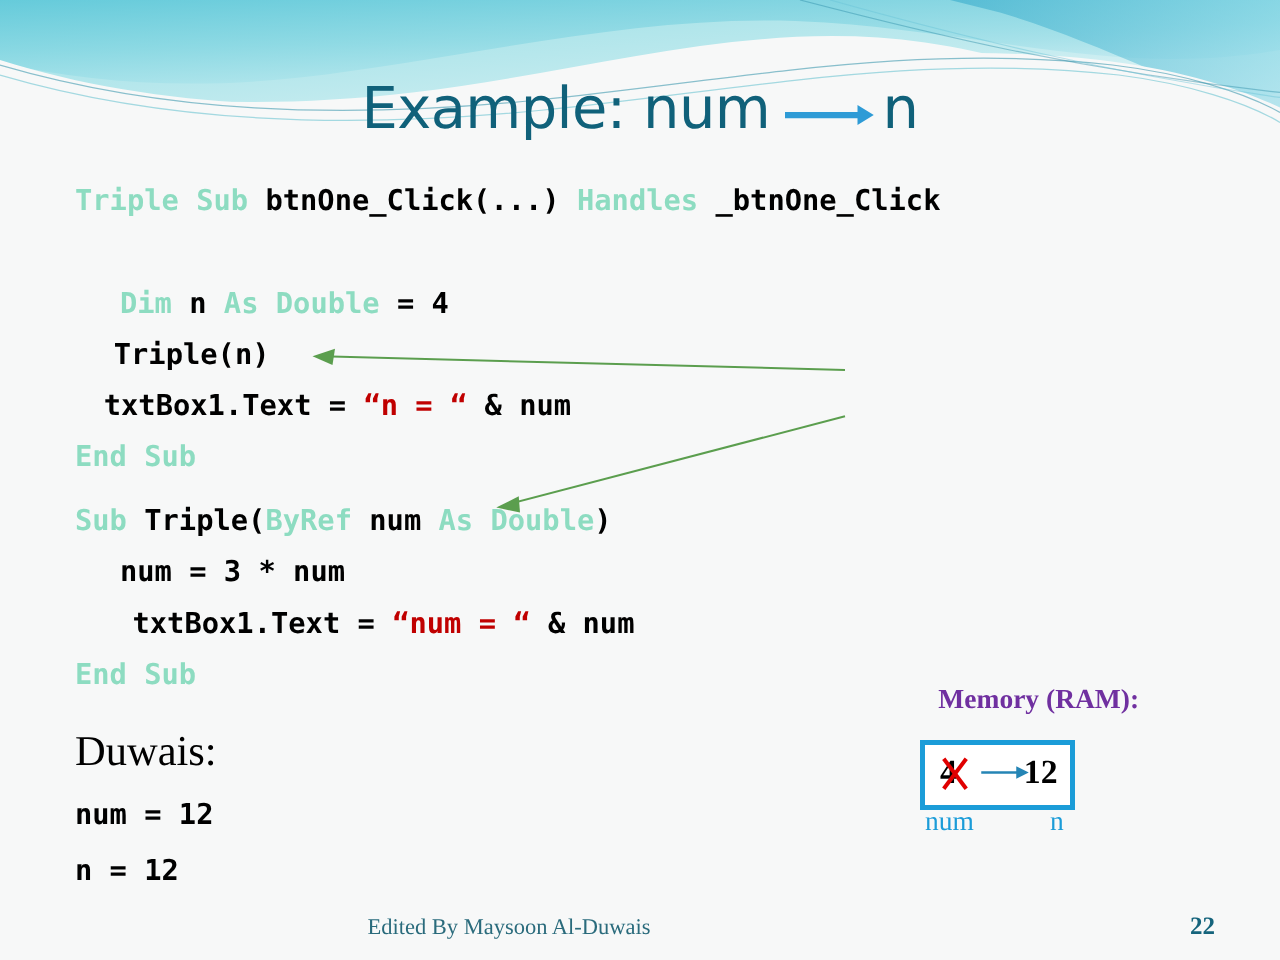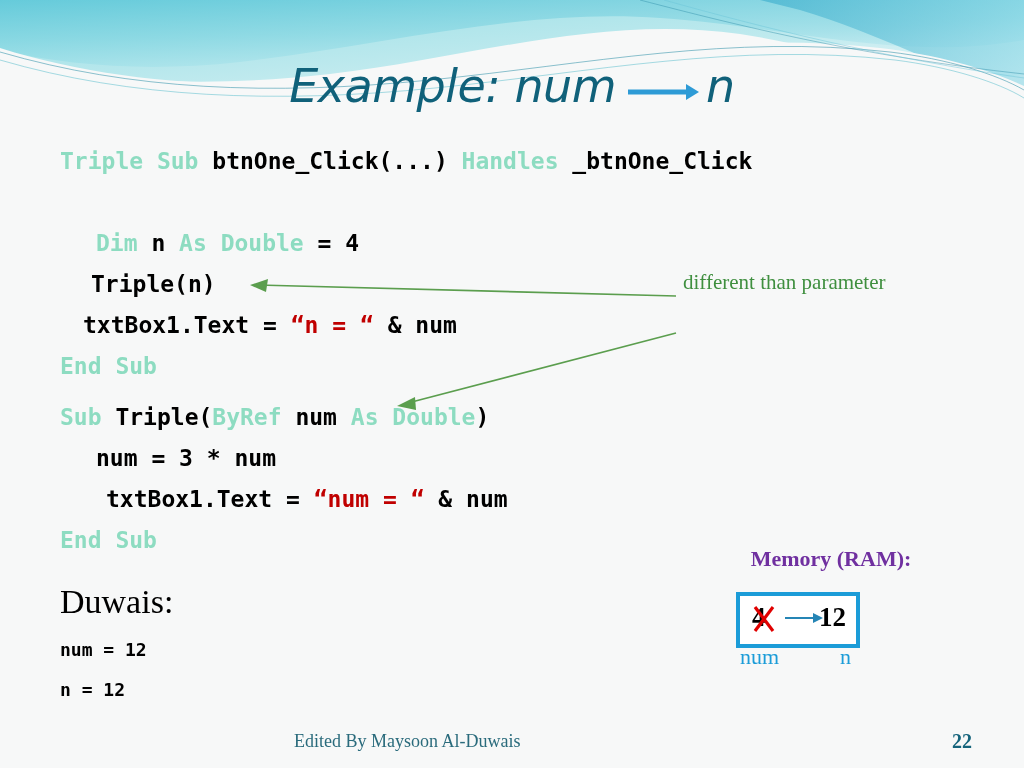--- a/index.html
+++ b/index.html
@@ -30,21 +30,20 @@
     height: 130px;
     pointer-events: none;
   }
   
   #title-block {
     position: absolute;
     left: 0;
     top: 62px;
     width: 1024px;
     text-align: center;
-    font-style: italic;
   }
   #slide-title {
     display: inline-block;
     font-family: "DejaVu Sans", sans-serif;
     font-size: 46px;
     font-weight: 400;
     color: #10617a;
     letter-spacing: -0.5px;
     white-space: nowrap;
     line-height: 1.05;
@@ -109,21 +108,21 @@
   }
   #output-heading {
     font-family: "Liberation Serif", serif;
     font-size: 34px;
     color: #000000;
     line-height: 1;
     margin-bottom: 18px;
   }
   .output-line {
     font-family: "DejaVu Sans Mono", monospace;
-    font-size: 18px;
+    font-size: 23px;
     font-weight: bold;
     color: #000000;
     white-space: pre;
     margin-top: 22px;
     line-height: 1;
   }
   
   #memory-block {
     position: absolute;
     left: 700px;
@@ -275,21 +274,20 @@
   <svg id="annotation-arrows" viewBox="0 0 1024 768">
     <g stroke="#5b9e4e" stroke-width="1.6" fill="none">
       <line x1="676" y1="296" x2="258" y2="285"></line>
       <line x1="676" y1="333" x2="404" y2="404"></line>
     </g>
     <path d="M250,285 L268,279 L266,292 Z" fill="#5b9e4e"></path>
     <path d="M397,406 L415,397 L416,410 Z" fill="#5b9e4e"></path>
   </svg>
 
   <div id="annotation-note">
-    <div>different than parameter</div>
   </div>
 
   <div id="output-block">
     <div id="output-heading">Duwais:</div>
     <div class="output-line">num = 12</div>
     <div class="output-line">n = 12</div>
   </div>
 
   <div id="memory-block">
     <div id="memory-heading">Memory (RAM):</div>

